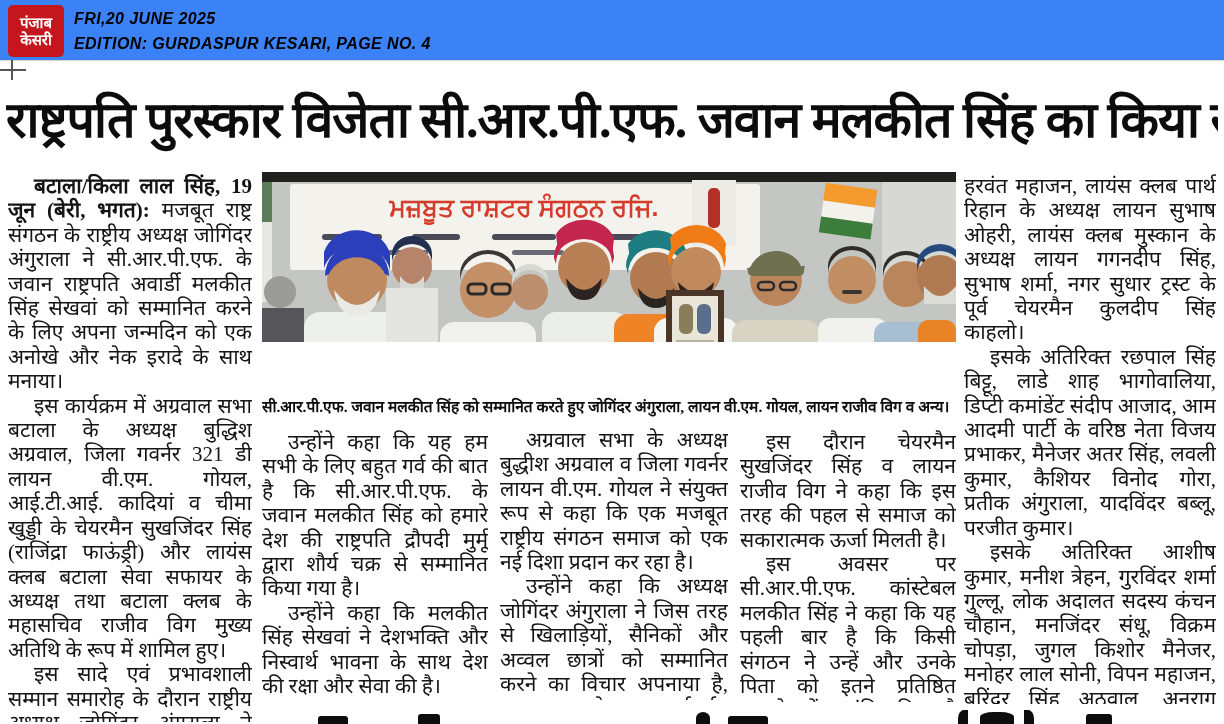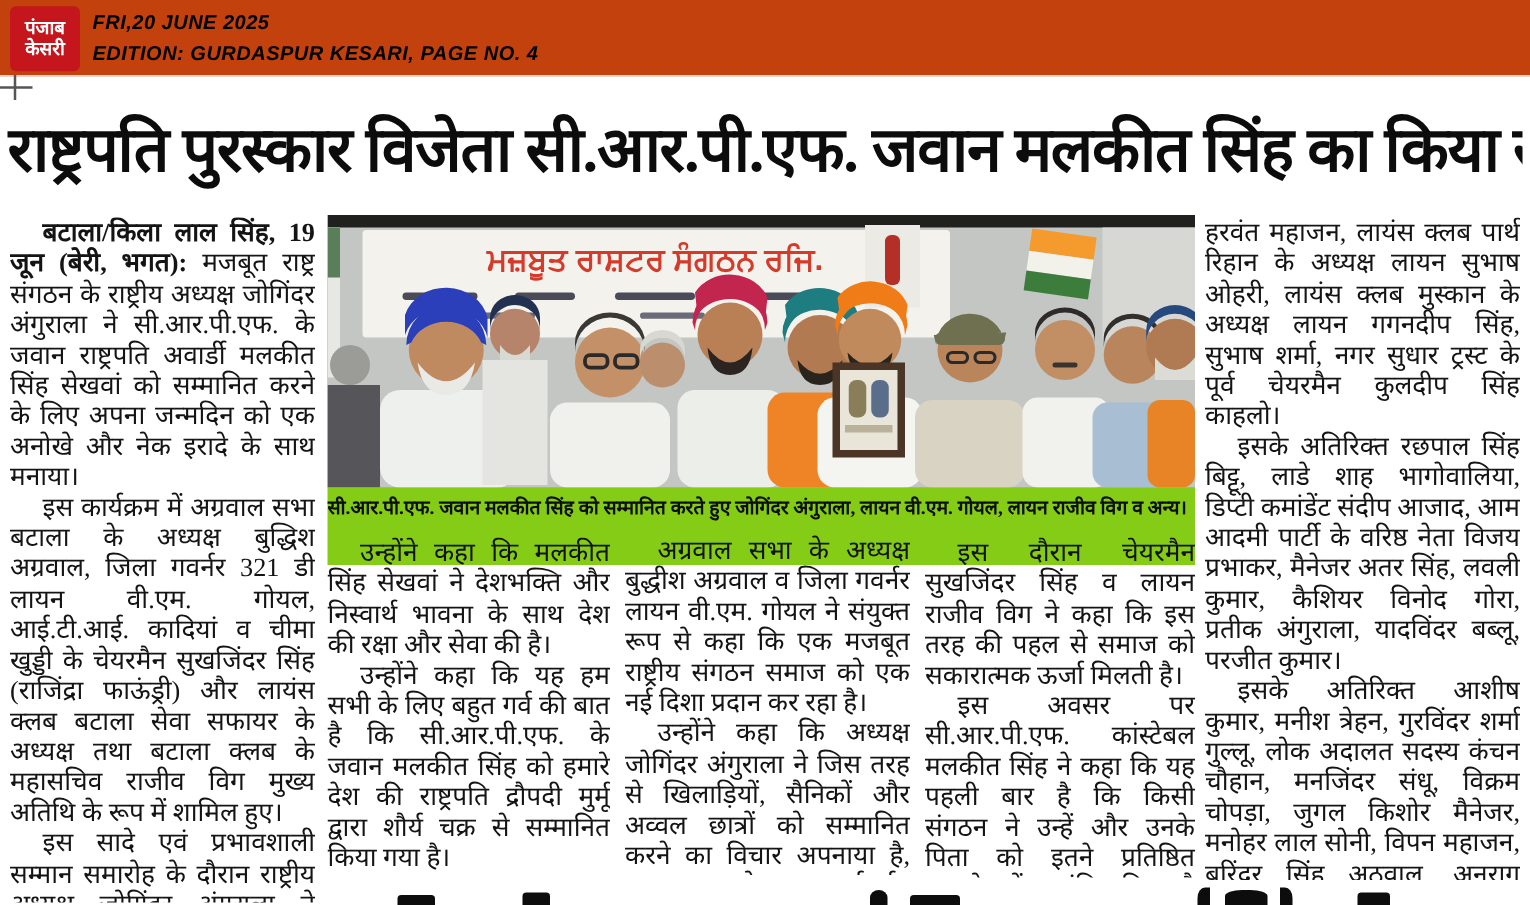--- a/index.html
+++ b/index.html
@@ -2,21 +2,21 @@
 <html><head>
 <meta charset="utf-8">
 <style>
   html,body{margin:0;padding:0;}
   body{
     width:1224px;height:724px;position:relative;background:#ffffff;
     font-family:"Liberation Serif","DejaVu Serif",serif;color:#1c1c1c;
     overflow:hidden;
   }
   
-  .masthead{position:absolute;left:0;top:0;width:1224px;height:60px;background:#c2410c;border-bottom:1px solid #d8d8d8;}
+  .masthead{position:absolute;left:0;top:0;width:1224px;height:60px;background:#3b82f6;border-bottom:1px solid #d8d8d8;}
   .logo{
     position:absolute;left:8px;top:5px;width:56px;height:52px;background:#c4161c;border-radius:5px;
     display:flex;flex-direction:column;align-items:center;justify-content:center;
     color:#fff;font-family:"Liberation Sans","DejaVu Sans",sans-serif;font-weight:bold;
     font-size:15px;line-height:1.15;text-align:center;
   }
   .head-lines{
     position:absolute;left:74px;top:6px;
     font-family:"Liberation Sans","DejaVu Sans",sans-serif;font-weight:bold;color:#000;
     font-size:16px;line-height:25px;letter-spacing:.4px;font-style:italic;
@@ -33,21 +33,21 @@
   
   .bodytext{font-size:21px;line-height:24.4px;text-align:justify;color:#141414;}
   .bodytext p{margin:0;text-indent:26px;}
   .bodytext p.noindent{text-indent:0;}
   .colL{position:absolute;left:8px;top:174px;width:244px;height:548px;overflow:hidden;}
   .col2{position:absolute;left:262px;top:430px;width:226px;height:272px;overflow:hidden;}
   .col3{position:absolute;left:500px;top:428px;width:228px;height:272px;overflow:hidden;}
   .col4{position:absolute;left:740px;top:430px;width:216px;height:272px;overflow:hidden;}
   .colR{position:absolute;left:964px;top:174px;width:252px;height:530px;overflow:hidden;}
   
-  .photo-wrap{position:absolute;left:262px;top:172px;width:694px;height:280px;background:#84cc16;overflow:hidden;}
+  .photo-wrap{position:absolute;left:262px;top:172px;width:694px;height:170px;background:#84cc16;overflow:hidden;}
   .caption{
     position:absolute;left:262px;top:393px;width:694px;height:32px;overflow:hidden;
     font-weight:bold;font-size:15.5px;line-height:28px;color:#0e0e0e;
   }
   
   .next-head{position:absolute;left:258px;top:708px;width:966px;height:16px;overflow:hidden;}
   .blob{position:absolute;background:#0d0d0d;border-radius:3px 3px 0 0;}
 </style>
 </head>
 <body>
@@ -194,22 +194,22 @@
       <circle cx="678" cy="106" r="23" fill="#b07a52"></circle>
       <path d="M655 102 a23 23 0 0 1 46 0 l0 -10 a23 20 0 0 0 -46 0 z" fill="#274a7e"></path>
       <path d="M662 114 q16 20 32 0 l0 18 -32 0 z" fill="#dcdcd6"></path>
     </g>
   </svg>
 </div>
 
 <div class="caption">सी.आर.पी.एफ. जवान मलकीत सिंह को सम्मानित करते हुए जोगिंदर अंगुराला, लायन वी.एम. गोयल, लायन राजीव विग व अन्य। (प्पू)</div>
 
 <div class="bodytext col2">
+  <p>उन्होंने कहा कि यह हम सभी के लिए बहुत गर्व की बात है कि सी.आर.पी.एफ. के जवान मलकीत सिंह को हमारे देश की राष्ट्रपति द्रौपदी मुर्मू द्वारा शौर्य चक्र से सम्मानित किया गया है।</p>
   <p>उन्होंने कहा कि मलकीत सिंह सेखवां ने देशभक्ति और निस्वार्थ भावना के साथ देश की रक्षा और सेवा की है।</p>
-  <p>उन्होंने कहा कि यह हम सभी के लिए बहुत गर्व की बात है कि सी.आर.पी.एफ. के जवान मलकीत सिंह को हमारे देश की राष्ट्रपति द्रौपदी मुर्मू द्वारा शौर्य चक्र से सम्मानित किया गया है।</p>
   <p>इस अवसर पर मुख्य अतिथि</p>
 </div>
 
 <div class="bodytext col3">
   <p>अग्रवाल सभा के अध्यक्ष बुद्धीश अग्रवाल व जिला गवर्नर लायन वी.एम. गोयल ने संयुक्त रूप से कहा कि एक मजबूत राष्ट्रीय संगठन समाज को एक नई दिशा प्रदान कर रहा है।</p>
   <p>उन्होंने कहा कि अध्यक्ष जोगिंदर अंगुराला ने जिस तरह से खिलाड़ियों, सैनिकों और अव्वल छात्रों को सम्मानित करने का विचार अपनाया है, वह समाज को अच्छा मार्गदर्शन दे रहा है।</p>
 </div>
 
 <div class="bodytext col4">
   <p>इस दौरान चेयरमैन सुखजिंदर सिंह व लायन राजीव विग ने कहा कि इस तरह की पहल से समाज को सकारात्मक ऊर्जा मिलती है।</p>

